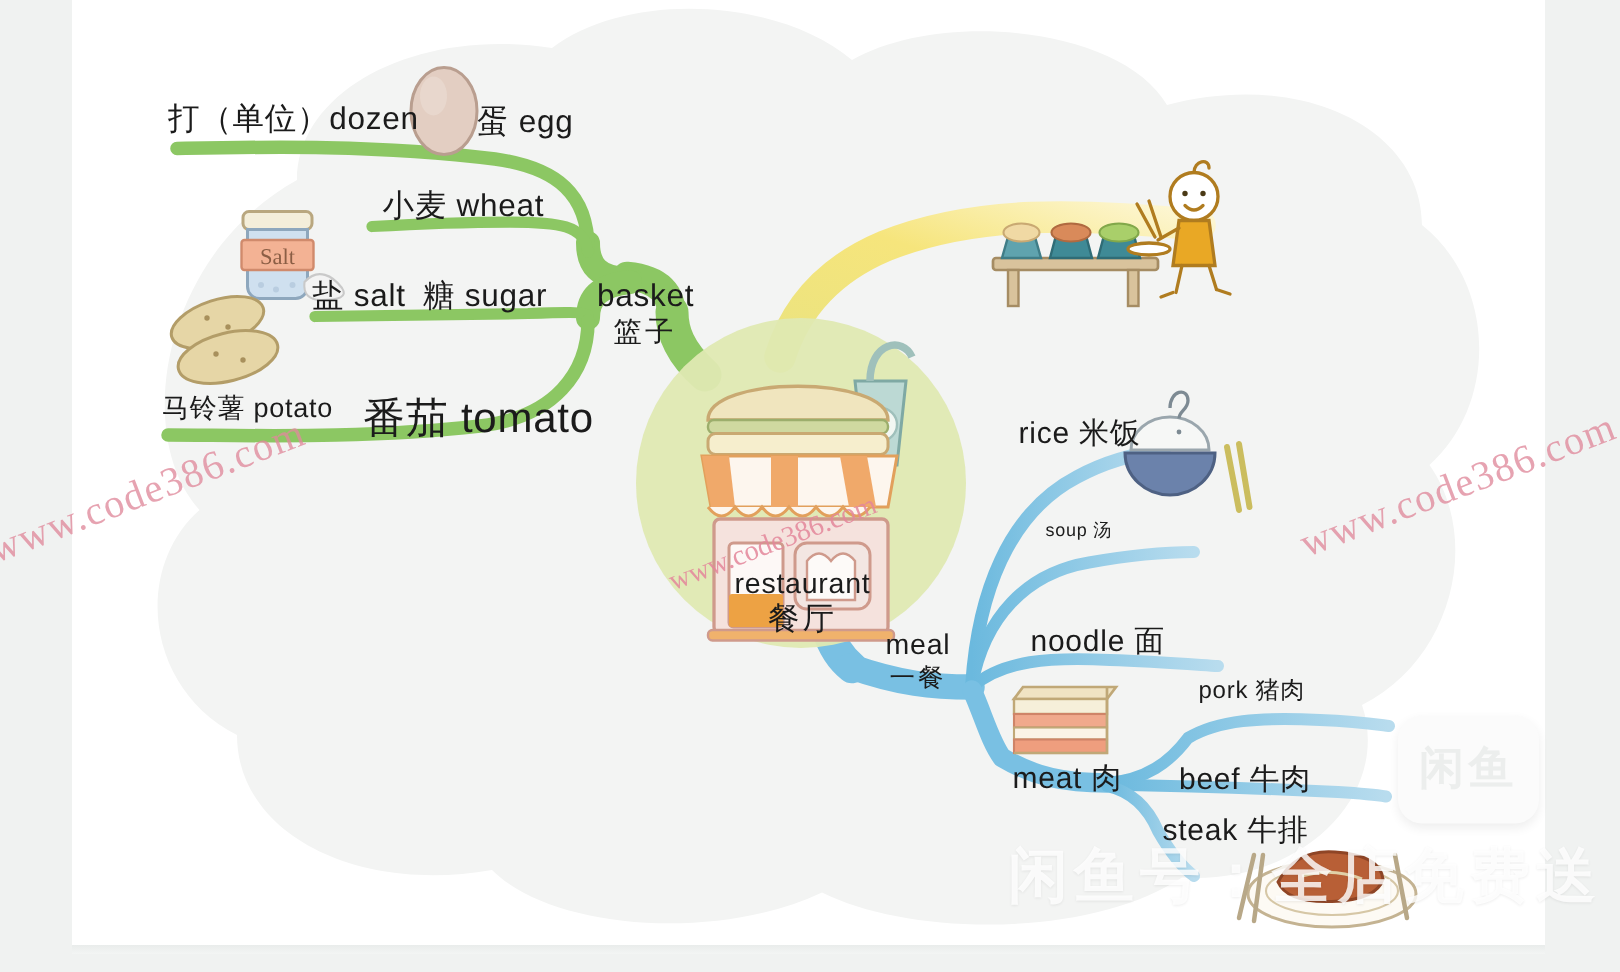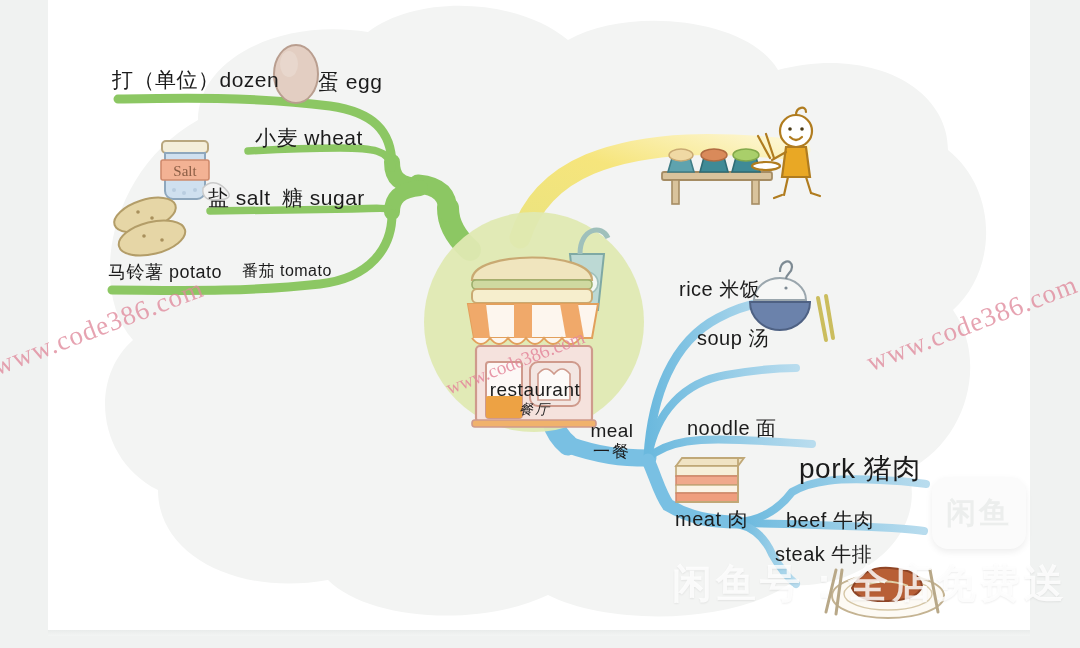--- a/index.html
+++ b/index.html
@@ -44,29 +44,29 @@
     letter-spacing:0.5px;
     line-height:1.18;
   }
   .lbl.cn{letter-spacing:2px;}
   .t-dozen   {left:112px;top:68px;font-size:21px;}
   .t-egg     {left:318px;top:70px;font-size:21px;text-align:right;}
   .t-wheat   {left:255px;top:126px;font-size:21px;}
   .t-salt    {left:208px;top:186px;font-size:21px;}
   .t-sugar   {left:282px;top:186px;font-size:21px;}
   .t-potato  {left:108px;top:262px;font-size:18px;}
-  .t-tomato  {left:242px;top:262px;font-size:16px;}
+  .t-tomato  {left:242px;top:262px;font-size:28px;}
   .t-basket  {left:398px;top:186px;font-size:21px;text-align:center;width:64px;}
   .t-buffet  {left:607px;top:116px;font-size:20px;}
   .t-restaurant{left:483px;top:379px;font-size:19px;text-align:center;width:104px;}
   .t-meal    {left:588px;top:420px;font-size:19px;text-align:center;width:48px;}
   .t-rice    {left:679px;top:278px;font-size:20px;}
-  .t-soup    {left:697px;top:327px;font-size:20px;}
+  .t-soup    {left:697px;top:346px;font-size:12px;}
   .t-noodle  {left:687px;top:417px;font-size:20px;}
-  .t-pork    {left:799px;top:452px;font-size:28px;}
+  .t-pork    {left:799px;top:452px;font-size:16px;}
   .t-meat    {left:675px;top:508px;font-size:20px;}
   .t-beef    {left:786px;top:509px;font-size:20px;}
   .t-steak   {left:775px;top:543px;font-size:20px;}
 
   
   .wm{
     position:absolute;color:#e08a9c;opacity:.78;
     font-family:"Liberation Serif","DejaVu Serif",serif;
     font-size:27px;letter-spacing:1px;white-space:nowrap;
     transform:rotate(-21deg);transform-origin:left center;
@@ -280,25 +280,29 @@
   </svg>
 
   <div class="lbl t-dozen">打（单位）dozen</div>
   <div class="lbl t-egg">蛋 egg</div>
   <div class="lbl t-wheat">小麦 wheat</div>
   <div class="lbl t-salt">盐 salt</div>
   <div class="lbl t-sugar">糖 sugar</div>
   <div class="lbl t-potato">马铃薯 potato</div>
   <div class="lbl t-tomato">番茄 tomato</div>
 
+  <div class="t-basket" style="position:absolute;color:#1b1b1b;">
+    <div class="lbl" style="position:static;font-size:21px;">basket</div>
+    <div class="lbl cn" style="position:static;font-size:19px;">篮子</div>
+  </div>
 
 
   <div class="t-restaurant" style="position:absolute;color:#1b1b1b;">
     <div class="lbl" style="position:static;font-size:19px;">restaurant</div>
-    <div class="lbl cn" style="position:static;font-size:14px;font-style:italic;">餐厅</div>
+    <div class="lbl cn" style="position:static;font-size:21px;">餐厅</div>
   </div>
 
   <div class="t-meal" style="position:absolute;color:#1b1b1b;">
     <div class="lbl" style="position:static;font-size:19px;">meal</div>
     <div class="lbl cn" style="position:static;font-size:17px;">一餐</div>
   </div>
 
   <div class="lbl t-rice">rice 米饭</div>
   <div class="lbl t-soup">soup 汤</div>
   <div class="lbl t-noodle">noodle 面</div>

